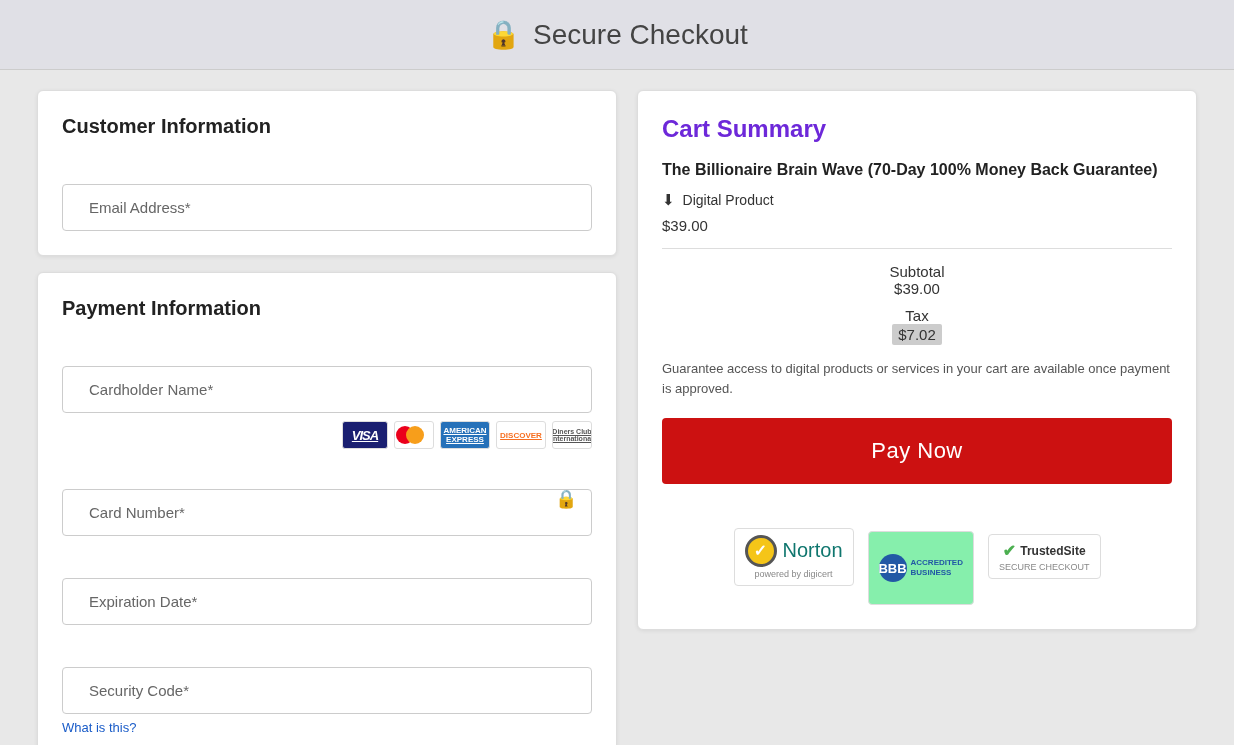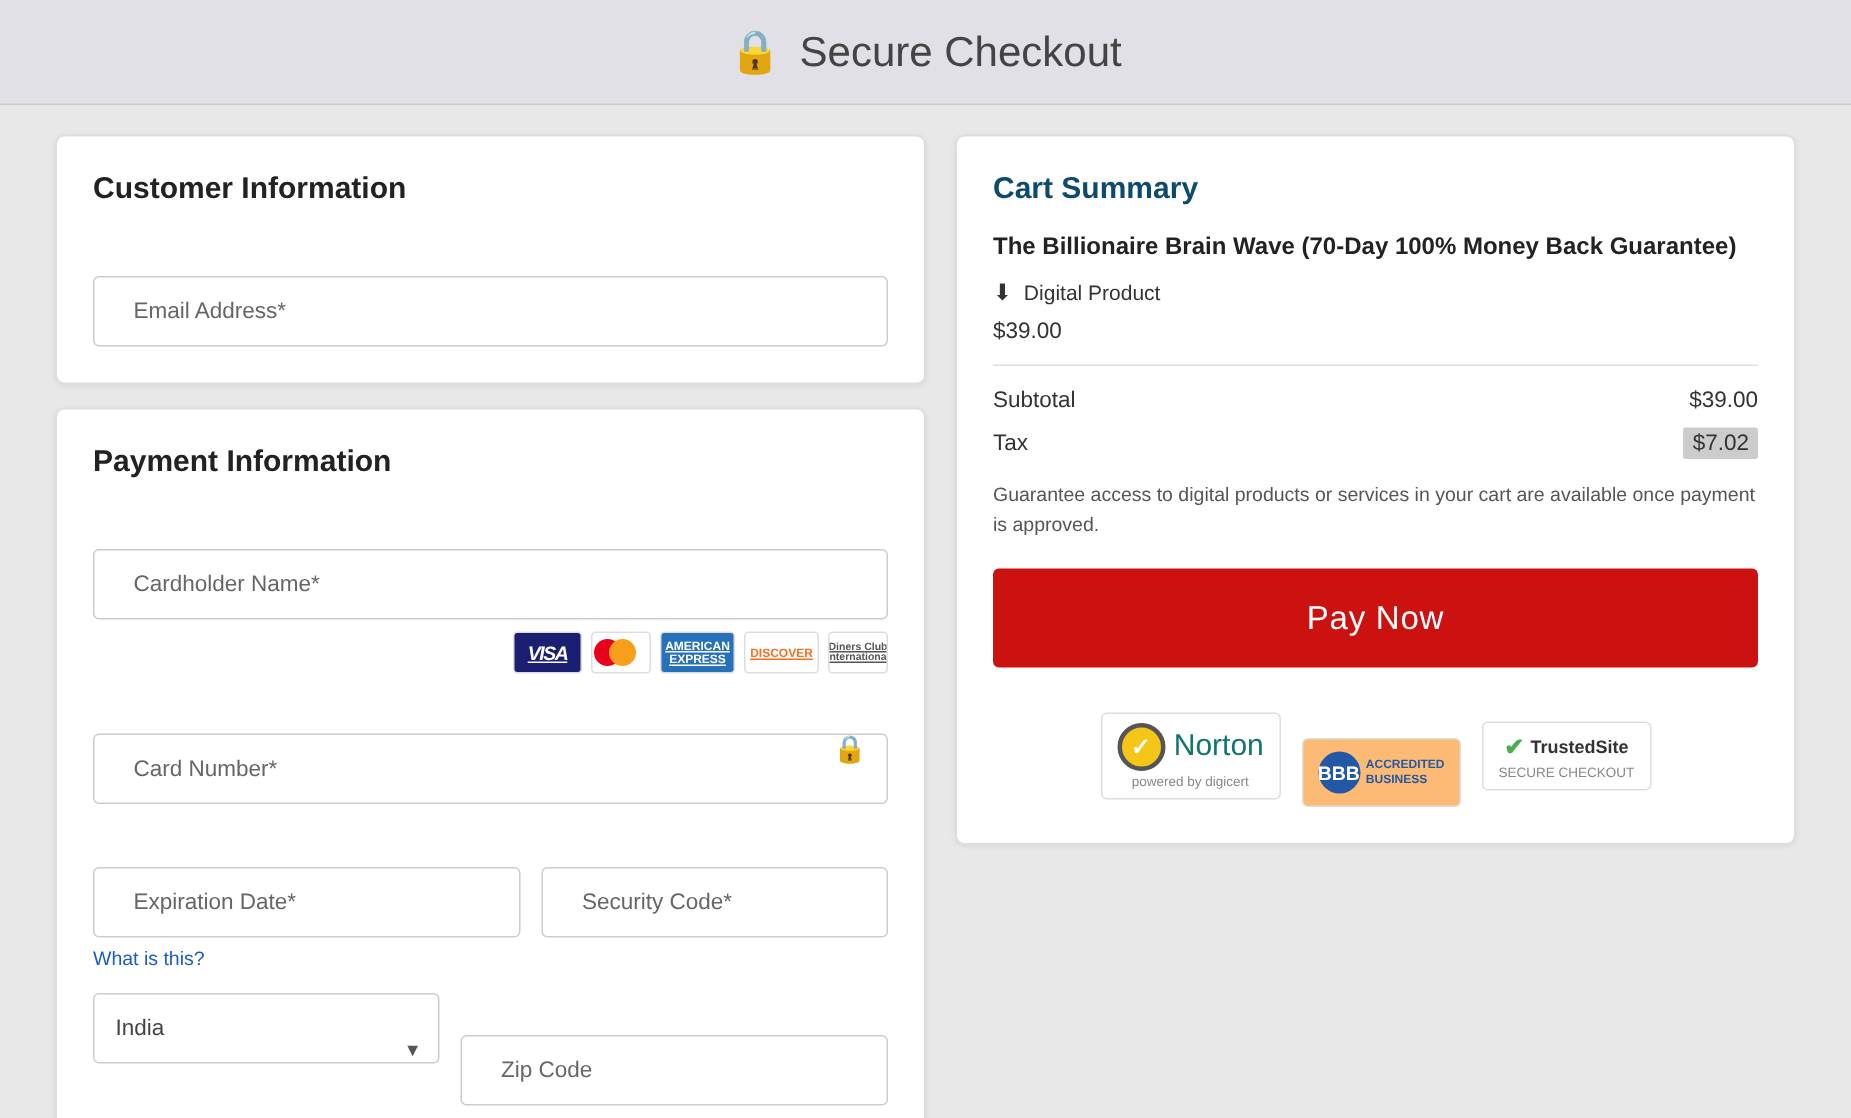--- a/index.html
+++ b/index.html
@@ -143,20 +143,21 @@
       top: 50%;
       transform: translateY(-50%);
       color: #555;
       font-size: 18px;
     }
 
     .two-col {
       display: flex;
       gap: 14px;
       margin-top: 14px;
+      flex-direction: column;
     }
     .two-col .form-input {
       flex: 1;
     }
 
     .what-is-this {
       font-size: 13px;
       color: #1a5cc8;
       cursor: pointer;
       margin-top: 6px;
@@ -196,23 +197,23 @@
       margin-top: 14px;
     }
 
     
     .right-panel {
       width: 560px;
       flex-shrink: 0;
     }
 
     .cart-title {
-      font-size: 20px;
-      font-weight: 700;
-      color: #0c4a6e;
+      font-size: 24px;
+      font-weight: 700;
+      color: #6d28d9;
       margin-bottom: 16px;
     }
 
     .product-name {
       font-size: 16px;
       font-weight: 700;
       color: #222;
       margin-bottom: 10px;
       line-height: 1.4;
     }
@@ -242,20 +243,21 @@
       border: none;
       border-top: 1px solid #ddd;
       margin: 10px 0 14px 0;
     }
 
     .summary-row {
       display: flex;
       justify-content: space-between;
       align-items: center;
       margin-bottom: 10px;
+      flex-direction: column;
     }
     .summary-label {
       font-size: 15px;
       color: #333;
     }
     .summary-value {
       font-size: 15px;
       color: #333;
     }
     .tax-value {
@@ -345,22 +347,22 @@
       color: #888;
       margin-top: 2px;
     }
 
     .bbb-badge {
       display: flex;
       flex-direction: column;
       align-items: center;
       border: 1px solid #ddd;
       border-radius: 4px;
-      padding: 8px 10px;
-      background: #fdba74;
+      padding: 22px 10px;
+      background: #86efac;
       min-width: 90px;
       margin-top: 23px;
     }
     .bbb-logo {
       display: flex;
       align-items: center;
       gap: 4px;
     }
     .bbb-circle {
       width: 28px;

